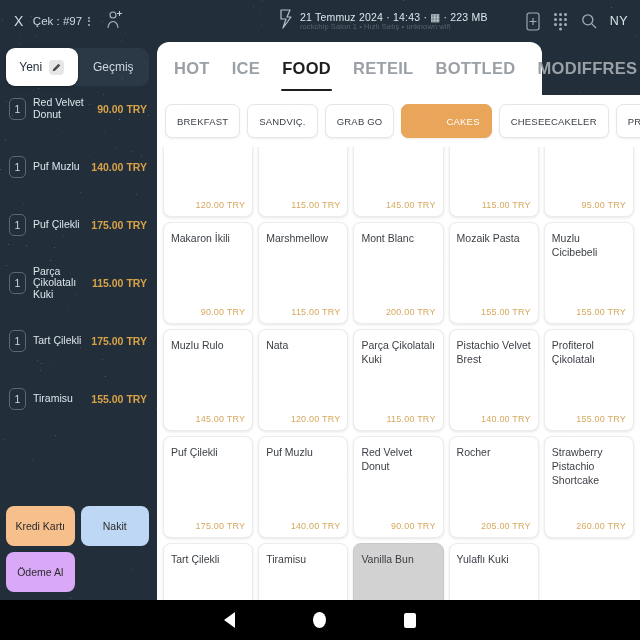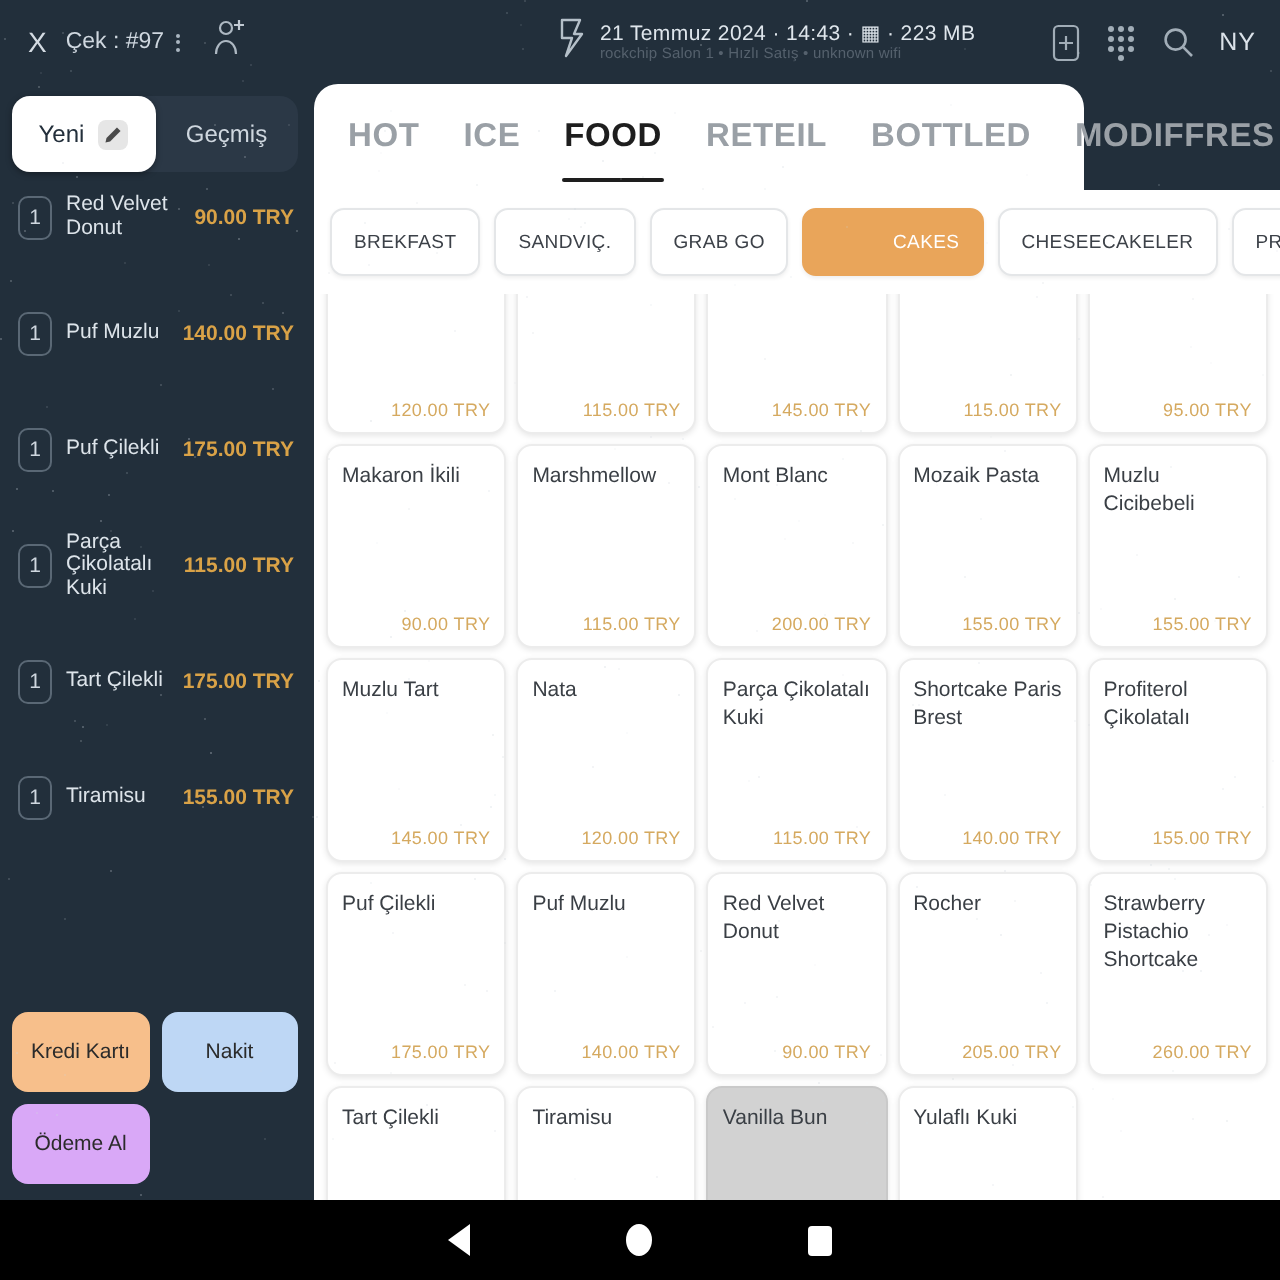--- a/index.html
+++ b/index.html
@@ -322,33 +322,33 @@
           </div>
           <div class="card">
             <div class="card-name">Mozaik Pasta</div>
             <div class="card-price">155.00 TRY</div>
           </div>
           <div class="card">
             <div class="card-name">Muzlu Cicibebeli</div>
             <div class="card-price">155.00 TRY</div>
           </div>
           <div class="card">
-            <div class="card-name">Muzlu Tart</div>
+            <div class="card-name">Muzlu Rulo</div>
             <div class="card-price">145.00 TRY</div>
           </div>
           <div class="card">
             <div class="card-name">Nata</div>
             <div class="card-price">120.00 TRY</div>
           </div>
           <div class="card">
             <div class="card-name">Parça Çikolatalı Kuki</div>
             <div class="card-price">115.00 TRY</div>
           </div>
           <div class="card">
-            <div class="card-name">Shortcake Paris Brest</div>
+            <div class="card-name">Pistachio Velvet Brest</div>
             <div class="card-price">140.00 TRY</div>
           </div>
           <div class="card">
             <div class="card-name">Profiterol Çikolatalı</div>
             <div class="card-price">155.00 TRY</div>
           </div>
           <div class="card">
             <div class="card-name">Puf Çilekli</div>
             <div class="card-price">175.00 TRY</div>
           </div>

